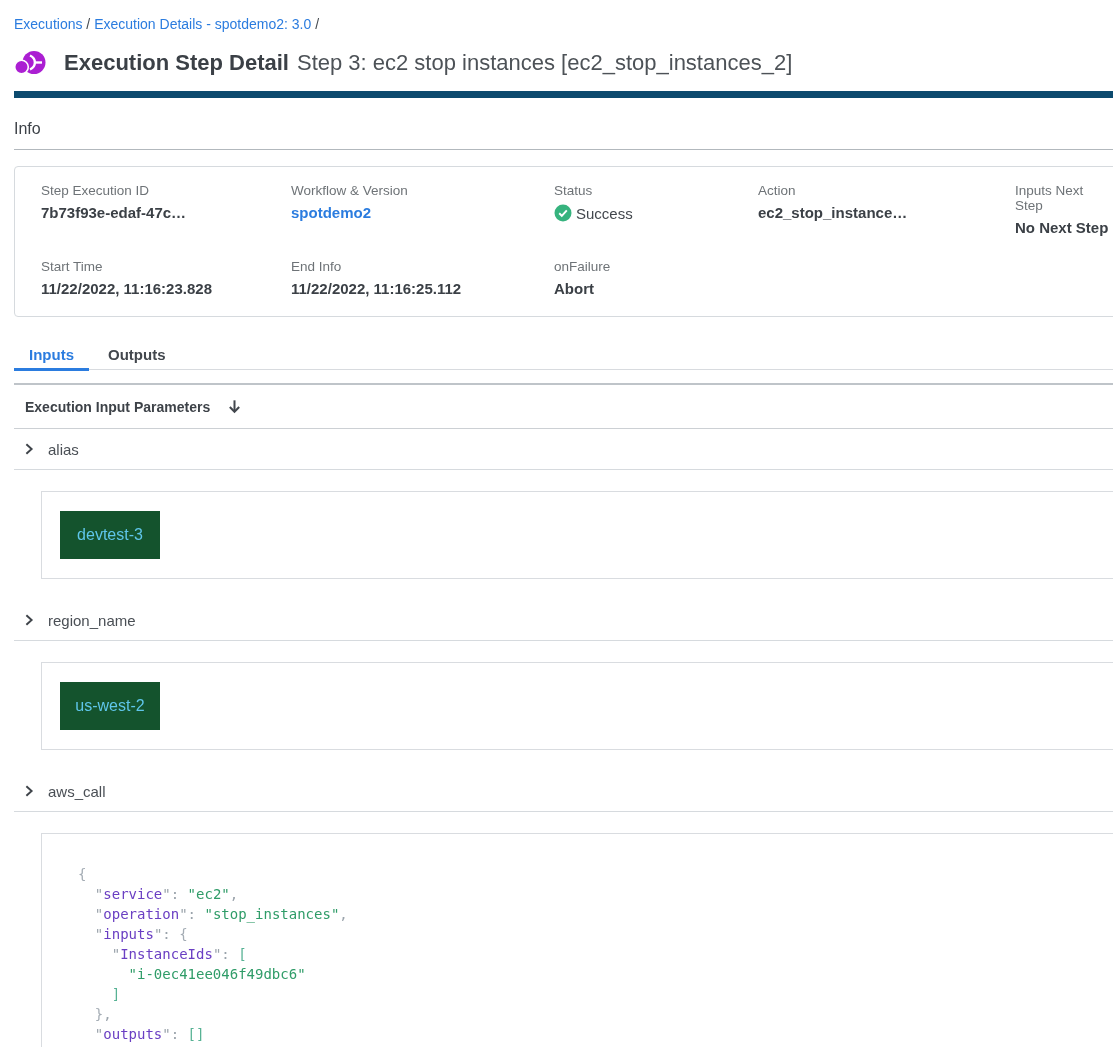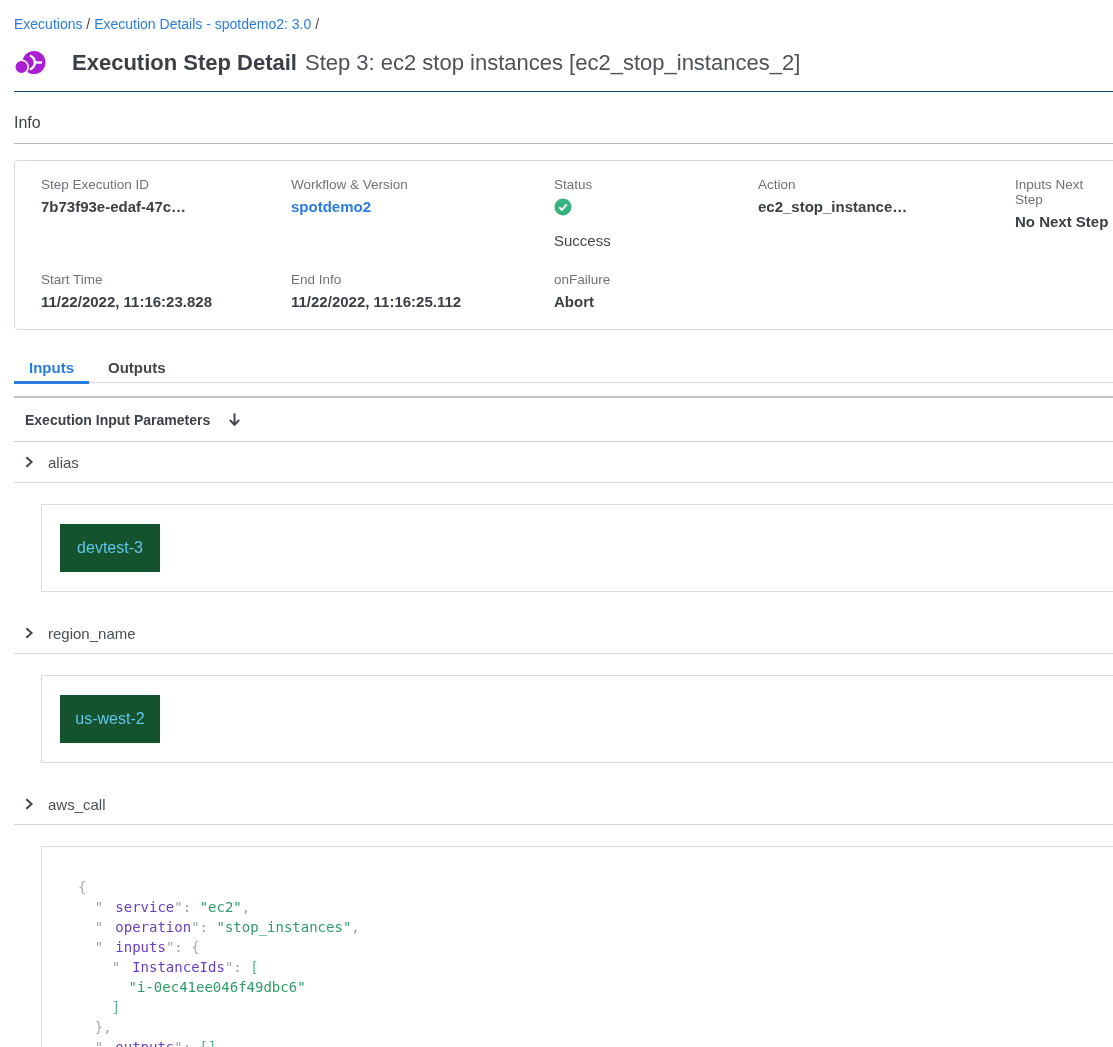--- a/index.html
+++ b/index.html
@@ -10,22 +10,22 @@
   }
   .page { padding-left: 14px; }
 
   
   .breadcrumb { padding-top: 14px; font-size: 14px; line-height: 20px; }
   .crumb { color: var(--accent, #2b7cdf); text-decoration: none; cursor: pointer; }
   .crumb-sep { color: #454a50; }
 
   
   .title-row {
-    margin-top: 14px; display: flex; align-items: center; gap: 26px;
-    padding-bottom: 13px; border-bottom: 1px solid #0c4a6e; margin-right: 0;
+    margin-top: 14px; display: flex; align-items: center; gap: 18px;
+    padding-bottom: 13px; border-bottom: 7px solid #0c4a6e; margin-right: 0;
   }
   .logo { width: 32px; height: 30px; flex: 0 0 auto; display: inline-flex; }
   .title-text { font-size: 22px; font-weight: 700; color: #3b4046; }
   .subtitle-text { font-size: 22px; font-weight: 400; color: #4d5257; margin-left: 8px; }
 
   
   .info-heading {
     margin-top: 22px; font-size: 16px; color: #3d4248;
     padding-bottom: 11px; border-bottom: 1px solid #b2b8bd;
   }
@@ -37,21 +37,21 @@
     padding: 16px 26px 19px 26px;
   }
   .info-grid {
     display: grid;
     grid-template-columns: 250px 263px 204px 257px 1fr;
     row-gap: 23px;
   }
   .f-label { font-size: 13.5px; color: #6e7377; margin-bottom: 6px; }
   .f-value { font-size: 15px; font-weight: 700; color: #3b4046; }
   .f-value.link { color: var(--accent, #2b7cdf); cursor: pointer; }
-  .status-wrap { display: flex; align-items: flex-start; gap: 16px; flex-direction: column; }
+  .status-wrap { display: flex; align-items: center; gap: 4px; }
   .status-wrap .sicon { display: inline-flex; width: 18px; height: 18px; }
   .status-text { font-size: 15px; font-weight: 400; color: #42474d; }
 
   
   .tabs { margin-top: 24px; display: flex; border-bottom: 1px solid #d8dbdf; }
   .tab {
     padding: 0 15px; height: 30px; display: flex; align-items: center;
     font-size: 15px; font-weight: 700; color: #42474d;
     border-bottom: 3px solid transparent; margin-bottom: -2px; cursor: pointer;
   }
@@ -87,21 +87,21 @@
     display: inline-block; background: #14532d;
     color: var(--chip-text, #5fc6ea); font-size: 16px;
     padding: 15px 15px; min-width: 100px; text-align: center;
   }
 
   
   .code {
     font-family: "DejaVu Sans Mono", "Liberation Mono", monospace;
     font-size: 14px; line-height: 20px; white-space: pre; color: #5a6068;
   }
-  .tk-key   { color: var(--code-key, #6a3fc3); margin-left: 12px; }
+  .tk-key   { color: var(--code-key, #6a3fc3); }
   .tk-str   { color: var(--code-str, #2f9c68); }
   .tk-pun   { color: var(--code-pun, #9aa3ab); }
   .tk-brace { color: var(--code-brace, #a4acb4); }
   .tk-brk   { color: var(--code-brk, #57b294); }
 </style>
 </head>
 <body>
 
 <div class="page">
 

